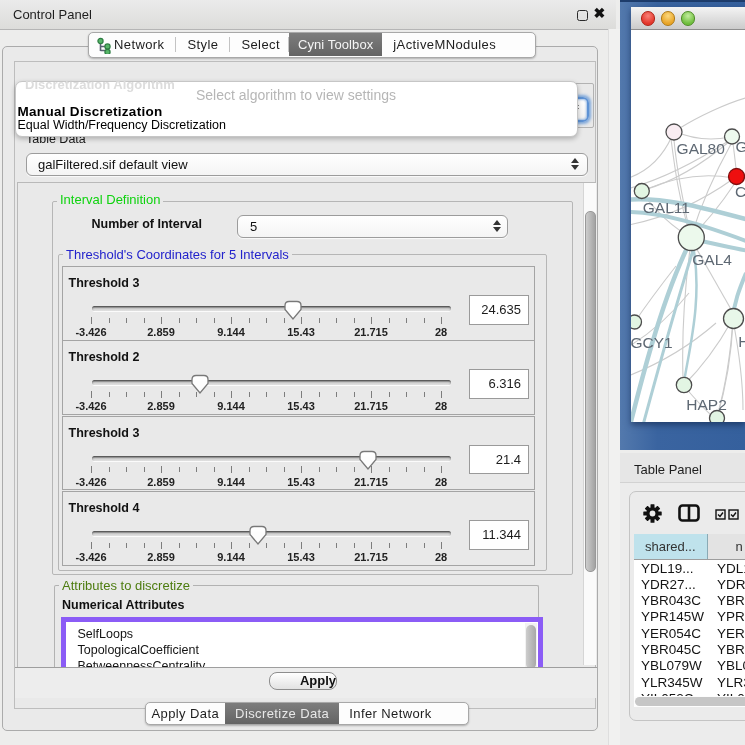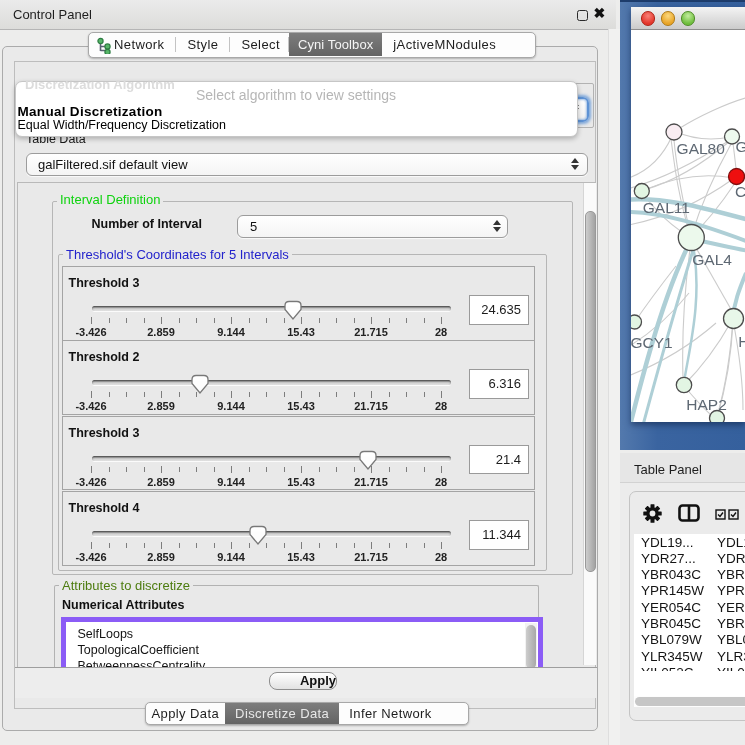--- a/index.html
+++ b/index.html
@@ -356,20 +356,24 @@
   <line x1="11" y1="1.5" x2="11" y2="16.5" stroke="#111" stroke-width="2.6"></line>
 </svg>
 <svg class="a" style="left:715px;top:509px" width="26" height="11" viewBox="0 0 26 11">
   <rect x="1" y="1" width="9" height="9" fill="none" stroke="#111" stroke-width="1.4"></rect>
   <path d="M3 5.5l2 2 3-4" stroke="#111" stroke-width="1.4" fill="none"></path>
   <rect x="14" y="1" width="9" height="9" fill="none" stroke="#111" stroke-width="1.4"></rect>
   <path d="M16 5.5l2 2 3-4" stroke="#111" stroke-width="1.4" fill="none"></path>
 </svg>
 
 <div class="a" style="left:633.5px;top:534px;width:112px;height:173px;background:#fff;overflow:hidden">
+  <div style="height:25px;border-bottom:1px solid #9d9d9d;position:relative">
+    <div style="position:absolute;left:0;top:0;width:73.5px;height:25px;background:#bfe2ec;border-right:1px solid #8aaab5;text-align:center;font-size:13px;color:#333;line-height:25px">shared...</div>
+    <div style="position:absolute;left:74.5px;top:0;width:45px;height:25px;background:#e3e3e3;font-size:13px;color:#333;line-height:25px;padding-left:27.5px">n</div>
+  </div>
   <div style="font-size:13.5px;color:#141414;line-height:16.3px;padding-top:0.5px;height:136px;overflow:hidden">
     <div class="r">YDL19...<span class="c2">YDL1</span></div>
     <div class="r">YDR27...<span class="c2">YDR2</span></div>
     <div class="r">YBR043C<span class="c2">YBR0</span></div>
     <div class="r">YPR145W<span class="c2">YPR1</span></div>
     <div class="r">YER054C<span class="c2">YER0</span></div>
     <div class="r">YBR045C<span class="c2">YBR0</span></div>
     <div class="r">YBL079W<span class="c2">YBL0</span></div>
     <div class="r">YLR345W<span class="c2">YLR3</span></div>
     <div class="r">YIL052C<span class="c2">YIL0</span></div>

